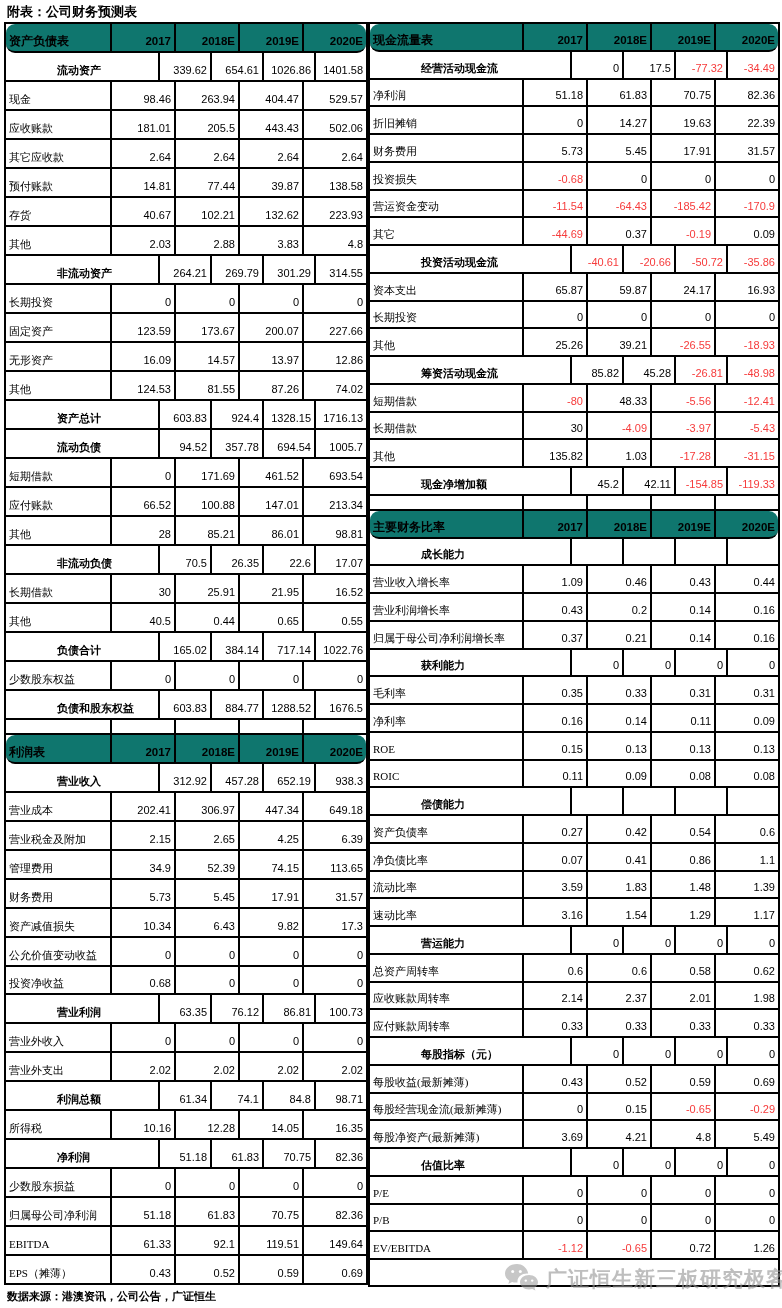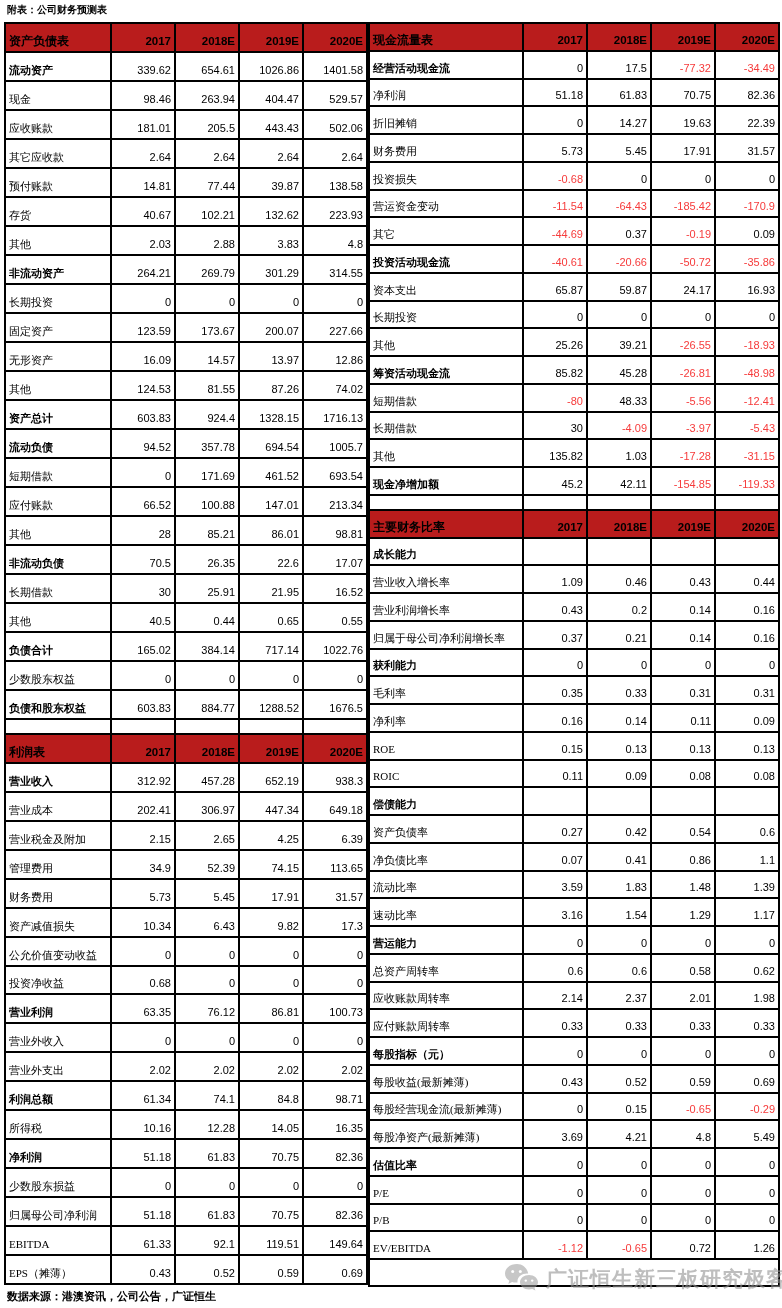--- a/index.html
+++ b/index.html
@@ -1,44 +1,44 @@
 <!DOCTYPE html>
 <html><head>
 <meta charset="utf-8">
 <style>
   * { box-sizing: border-box; margin: 0; padding: 0; }
   html,body { background:#ffffff; }
   body { width:782px; height:1308px; position:relative; font-family:"Liberation Sans", sans-serif; color:#000; }
   .page { position:relative; width:782px; height:1308px; background:#fff; overflow:hidden; }
 
   .title { position:absolute; left:7px; top:3px; font-family:"Liberation Serif", serif;
-           font-size:10px; font-weight:bold; color:#000; }
+           font-size:13px; font-weight:bold; color:#000; }
 
   .tbl { position:absolute; top:22px; display:flex; flex-direction:column;
          border:2px solid #000; background:#fff; }
   #left-tbl  { left:4px;   width:364px; height:1263px; }
   #right-tbl { left:368px; width:412px; height:1265px;text-align:right; }
 
   .trow { display:flex; flex:1 1 auto; min-height:0; border-bottom:2px solid #000; }
   .trow:last-child { border-bottom:none; }
-  .trow.hdr { background:#b91c1c; }
+  .trow.hdr { background:#0f766e;border-radius:9px; }
   .trow.sp    { flex:0 0 15px; }
   .trow.wm-sp { flex:0 0 25px; }
 
   .cell { display:flex; align-items:flex-end; border-right:2px solid #000;
           padding:0 3px 3px 3px; overflow:hidden; }
   .cell:last-child { border-right:none; }
 
   .lab { justify-content:flex-start; font-family:"Liberation Serif", serif;
          font-size:11px; line-height:13px; }
   #left-tbl  .lab { flex:0 0 106px; width:106px; }
   #right-tbl .lab { flex:0 0 154px; width:154px; }
 
   .num { flex:1 1 0; justify-content:flex-end; font-size:11px; line-height:13px; white-space:nowrap; }
-  .bold { font-weight:bold; }
+  .bold { font-weight:bold;margin-left:48px; }
   .ind  { }
   .neg  { color:#F63B3B; }
 
   .hdr .lab { font-weight:bold; font-size:12px; }
   .hdr .num { font-weight:bold; font-size:11.5px; }
 
   .footer { position:absolute; left:7px; top:1289px; font-family:"Liberation Serif", serif;
             font-size:11px; font-weight:bold; color:#000; }
 
   .watermark { position:absolute; left:504px; top:1263px; display:flex; align-items:center;

